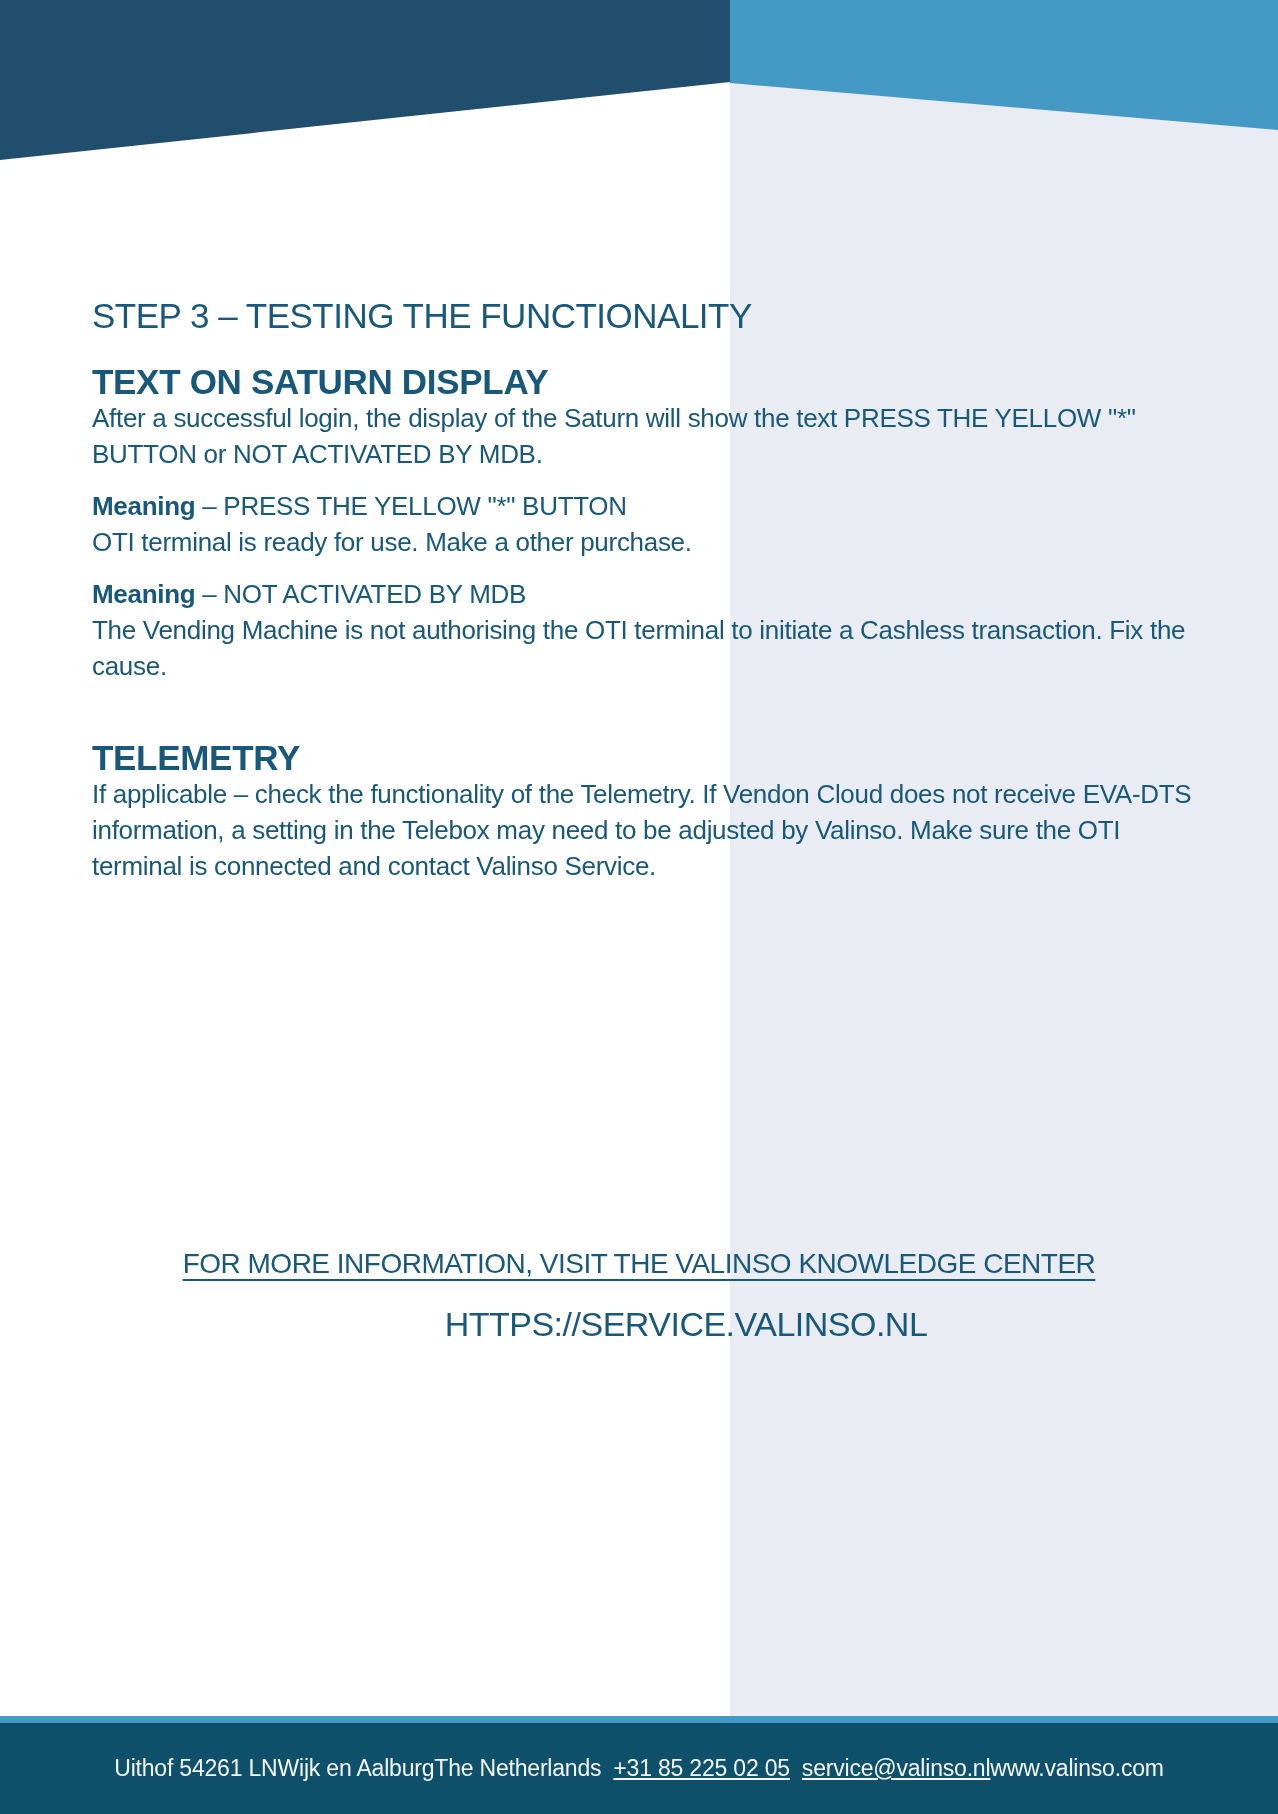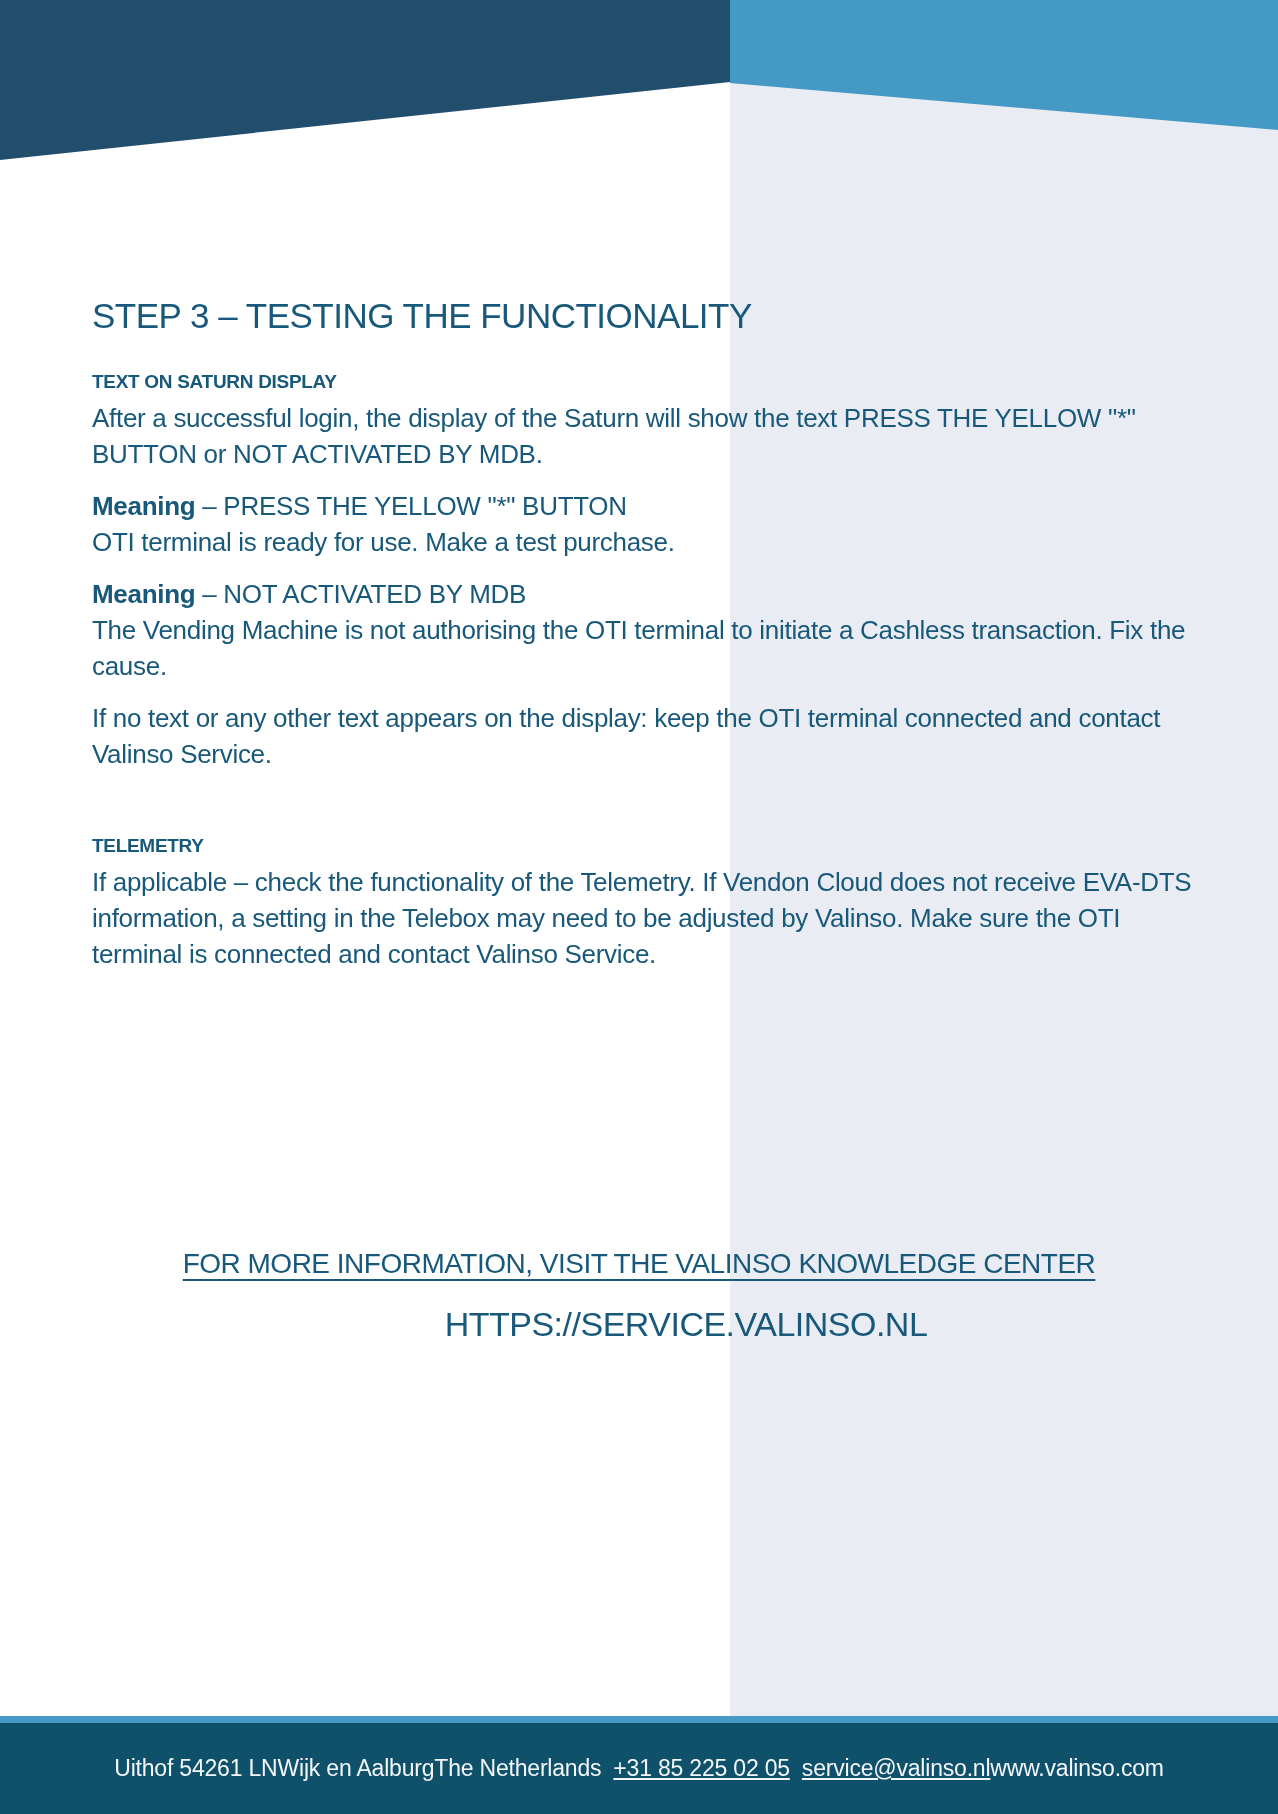--- a/index.html
+++ b/index.html
@@ -33,21 +33,21 @@
   
   .content {
     position: absolute; left: 92px; top: 294px; width: 1100px; z-index: 3;
     color: var(--text_blue);
     font-size: 26px; line-height: 36px; letter-spacing: -0.3px;
   }
   .page-title {
     font-size: 35px; font-weight: 400; letter-spacing: -0.5px;
     line-height: 44px; margin-bottom: 26px; white-space: nowrap;
   }
-  .sec-heading { font-weight: 700; font-size: 19px; }
+  .sec-heading { font-weight: 700; font-size: 35px; }
   .content p { margin: 0 0 16px 0; }
   .meaning-label { font-weight: 700; }
   .telemetry-heading { margin-top: 56px; }
 
   
   .cta-line {
     position: absolute; left: 0; width: 1278px; text-align: center; z-index: 3;
     color: var(--text_blue); letter-spacing: -0.5px; white-space: nowrap;
   }
   .cta-1 { top: 1248px; font-size: 28px; }
@@ -78,26 +78,25 @@
   </svg>
 
   <div class="content">
 
     <div class="page-title">STEP 3 – TESTING THE FUNCTIONALITY</div>
 
     <div class="sec-heading">TEXT ON SATURN DISPLAY</div>
     <p>After a successful login, the display of the Saturn will show the text PRESS THE YELLOW "*" BUTTON or NOT ACTIVATED BY MDB.</p>
 
     <p><span class="meaning-label">Meaning</span><span> – PRESS THE YELLOW "*" BUTTON</span><br>
-      <span>OTI terminal is ready for use. Make a test purchase.</span></p>
+      <span>OTI terminal is ready for use. Make a other purchase.</span></p>
 
     <p><span class="meaning-label">Meaning</span><span> – NOT ACTIVATED BY MDB</span><br>
       <span>The Vending Machine is not authorising the OTI terminal to initiate a Cashless transaction. Fix the cause.</span></p>
 
-    <p>If no text or any other text appears on the display: keep the OTI terminal connected and contact Valinso Service.</p>
 
     <div class="sec-heading telemetry-heading">TELEMETRY</div>
     <p>If applicable – check the functionality of the Telemetry. If Vendon Cloud does not receive EVA-DTS information, a setting in the Telebox may need to be adjusted by Valinso. Make sure the OTI terminal is connected and contact Valinso Service.</p>
 
   </div>
 
   <div class="cta-line cta-1"><span class="underlined">FOR MORE INFORMATION, VISIT THE VALINSO KNOWLEDGE CENTER</span></div>
 
   <div class="cta-line cta-2"><span>HTTPS://SERVICE.VALINSO.NL</span></div>
 

